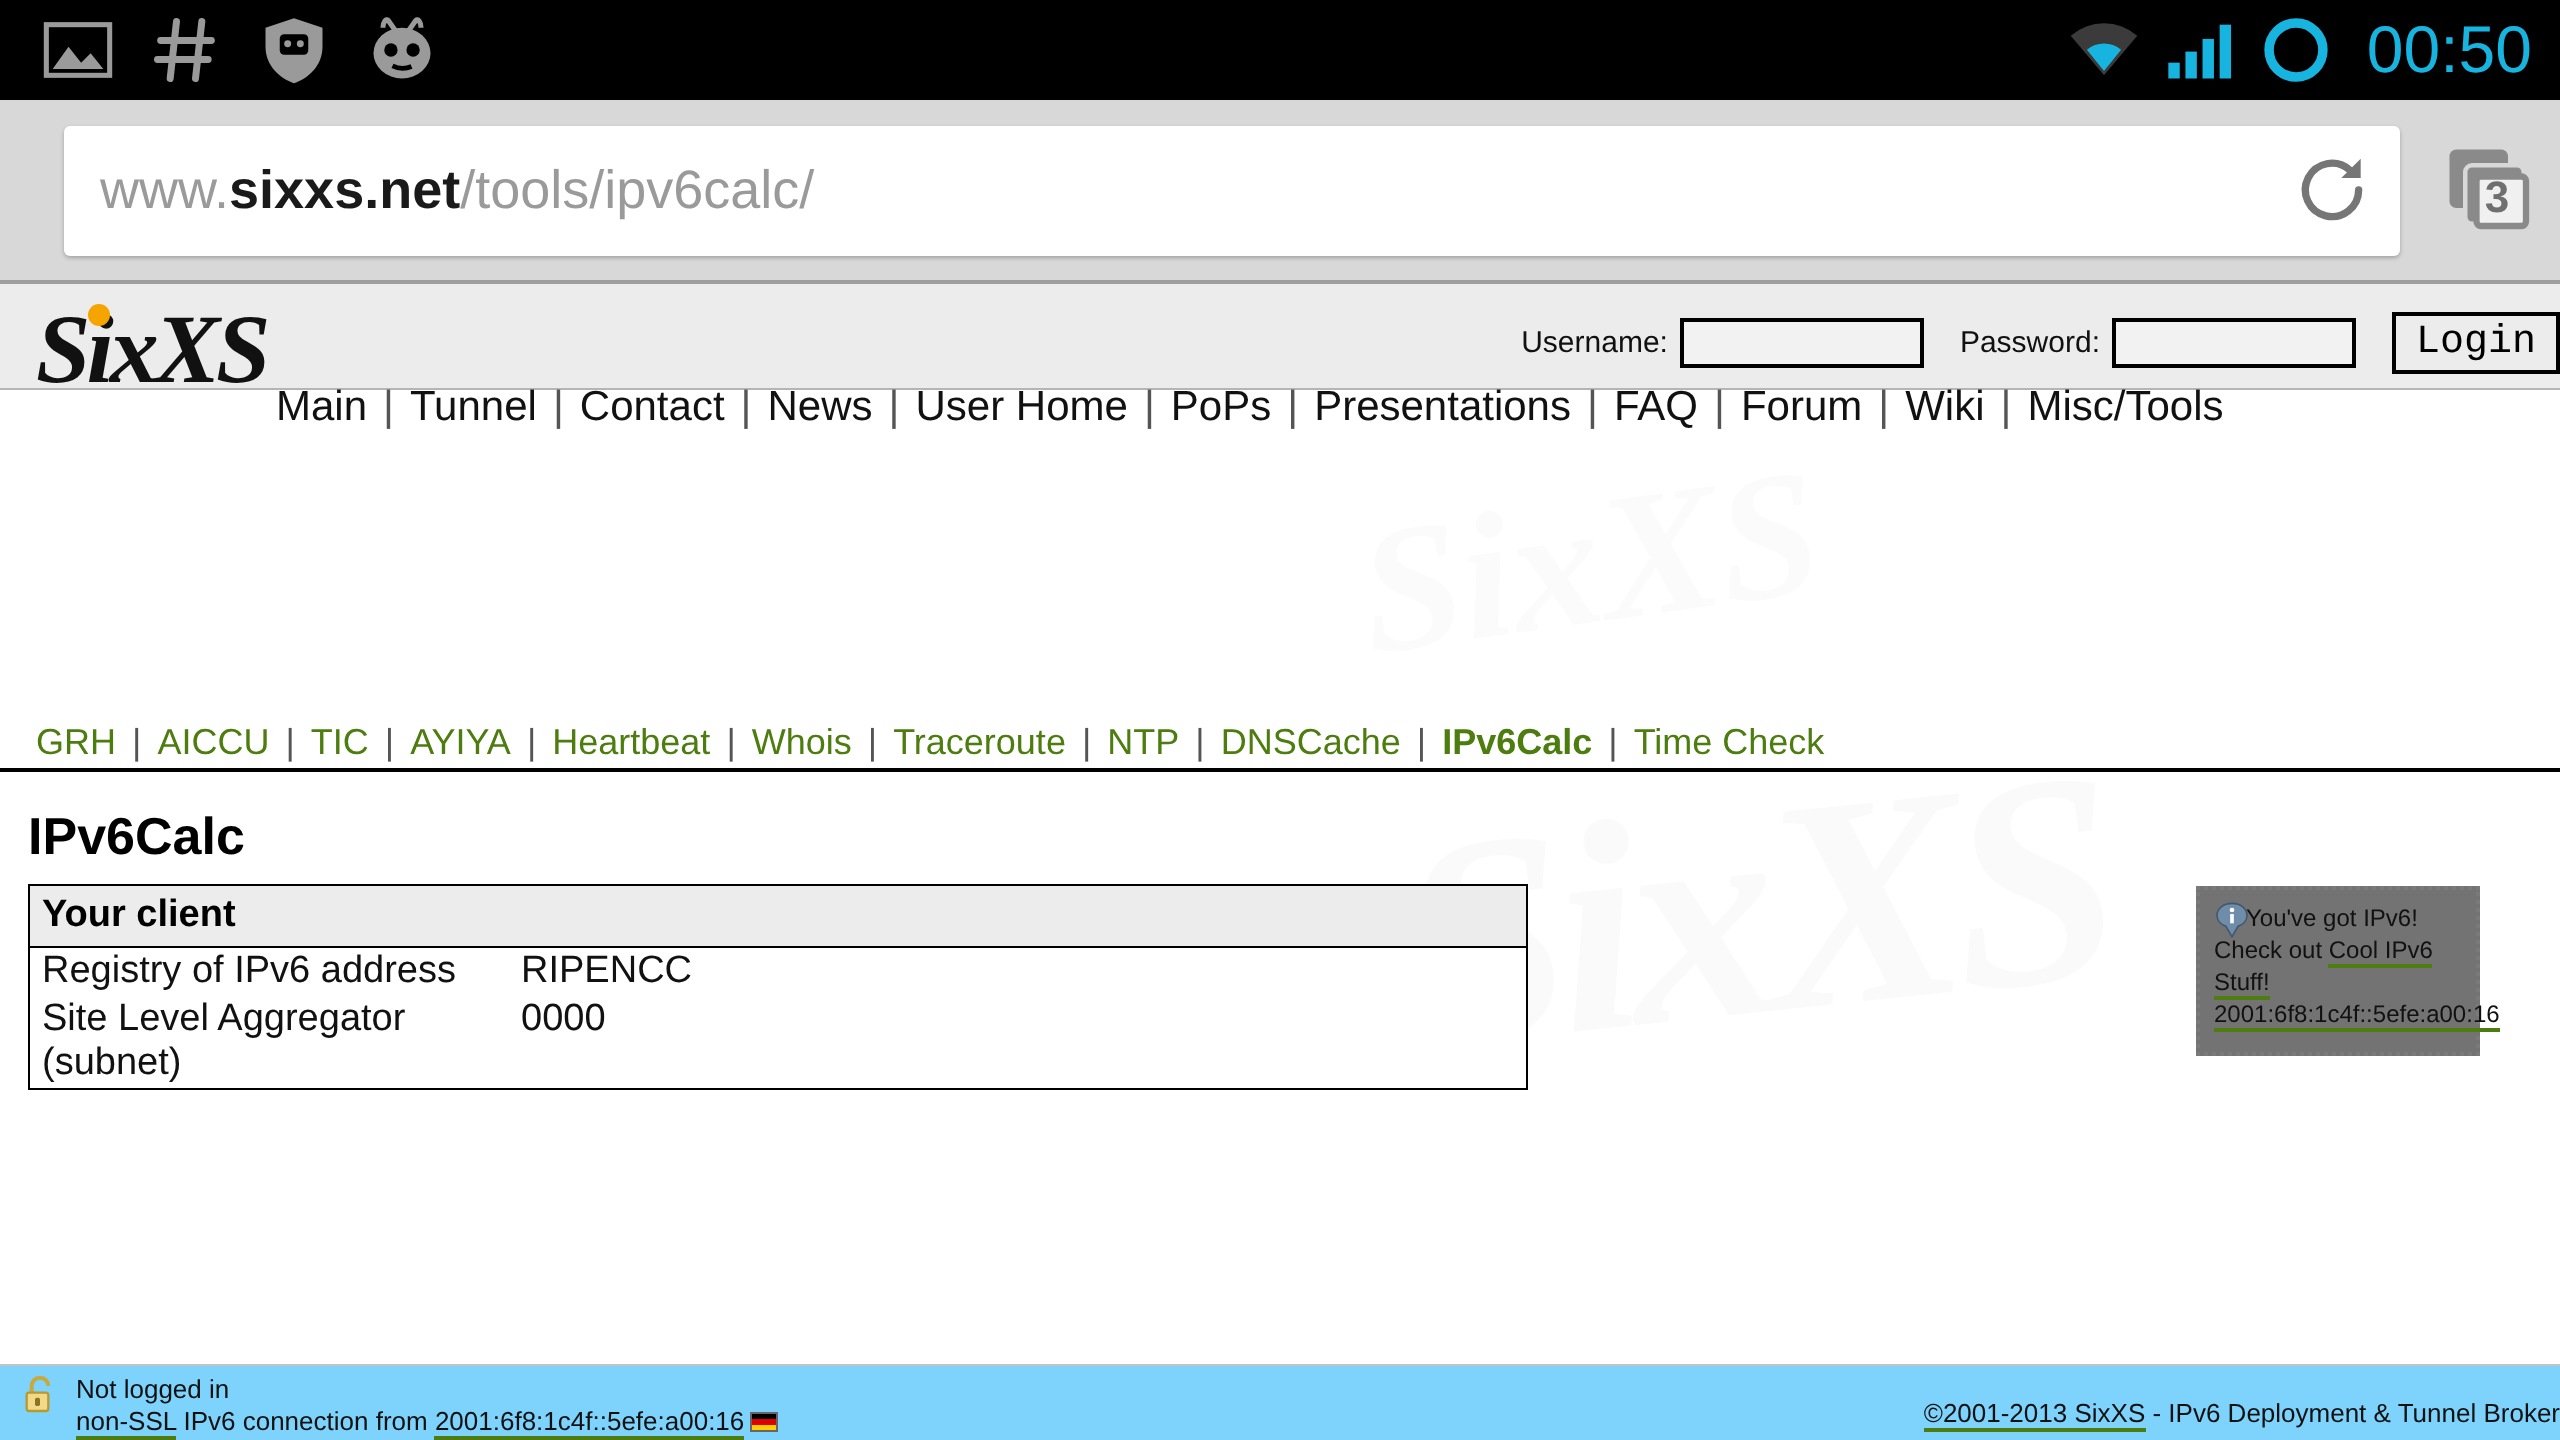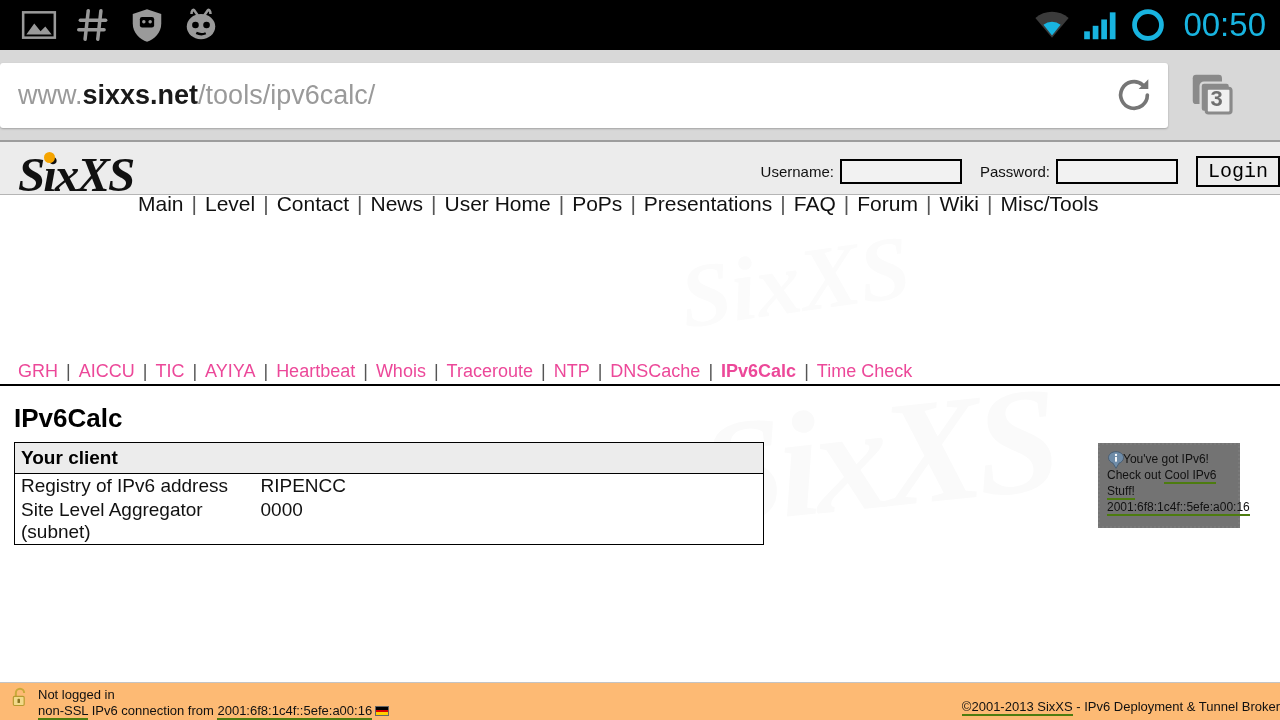--- a/index.html
+++ b/index.html
@@ -29,21 +29,21 @@
   }
 
   
   .browserbar {
     position: absolute; top: 50px; left: 0;
     width: 1280px; height: 90px;
     background: #d8d8d8;
     display: flex; align-items: center;
   }
   .urlbox {
-    margin-left: 0;
+    margin-left: 32px;
     width: 1168px; height: 65px;
     background: #ffffff;
     border-radius: 3px;
     box-shadow: 0 1px 2px rgba(0,0,0,0.25);
     display: flex; align-items: center;
     position: relative;
   }
   .urltext {
     font-size: 27px;
     padding-left: 18px;
@@ -158,21 +158,21 @@
   .subnav {
     position: absolute; top: 219px; left: 0;
     width: 1280px; height: 27px;
     background: #ffffff;
     border-bottom: 2px solid #000000;
     display: flex; align-items: center;
     font-size: 18px; white-space: nowrap;
     padding-left: 10px;
     z-index: 6;
   }
-  .subnav a { color: #ec4899; text-decoration: none; padding: 0 8px; }
+  .subnav a { color: #4d7c0f; text-decoration: none; padding: 0 8px; }
   .subnav a.active { font-weight: bold; }
   .subnav .sep { color: #555; }
 
   .content {
     position: absolute; top: 250px; left: 0;
     width: 1280px;
   }
   h1.title {
     font-size: 26px; font-weight: bold;
     color: #000;
@@ -224,21 +224,21 @@
     padding: 6px 6px 0 7px;
     line-height: 16px;
     z-index: 7;
   }
   .ipv6box .row1 { display: flex; align-items: center; gap: 4px; padding-left: 16px; }
 
   
   .pagefooter {
     position: absolute; bottom: 0; left: 0;
     width: 1280px; height: 38px;
-    background: #fdba74;
+    background: #7dd3fc;
     border-top: 1px solid #c4c4c4;
   }
   .pf-left {
     position: absolute; left: 10px; top: 4px;
     display: flex; gap: 8px; align-items: flex-start;
   }
   .pf-text { font-size: 13px; line-height: 16px; color: #111; }
   .pf-right {
     position: absolute; right: 0; top: 16px;
     font-size: 13px; color: #111; white-space: nowrap;
@@ -334,21 +334,21 @@
       <input type="text" value="" style="">
       <label>Password:</label>
       <input type="password" value="" style="">
       <button class="login-btn">Login</button>
     </div>
   </div>
 
   <div class="mainnav">
     <a>Main</a>
       <span class="sep">|</span>
-    <a>Level</a>
+    <a>Tunnel</a>
       <span class="sep">|</span>
     <a>Contact</a>
       <span class="sep">|</span>
     <a>News</a>
       <span class="sep">|</span>
     <a>User Home</a>
       <span class="sep">|</span>
     <a>PoPs</a>
       <span class="sep">|</span>
     <a>Presentations</a>

